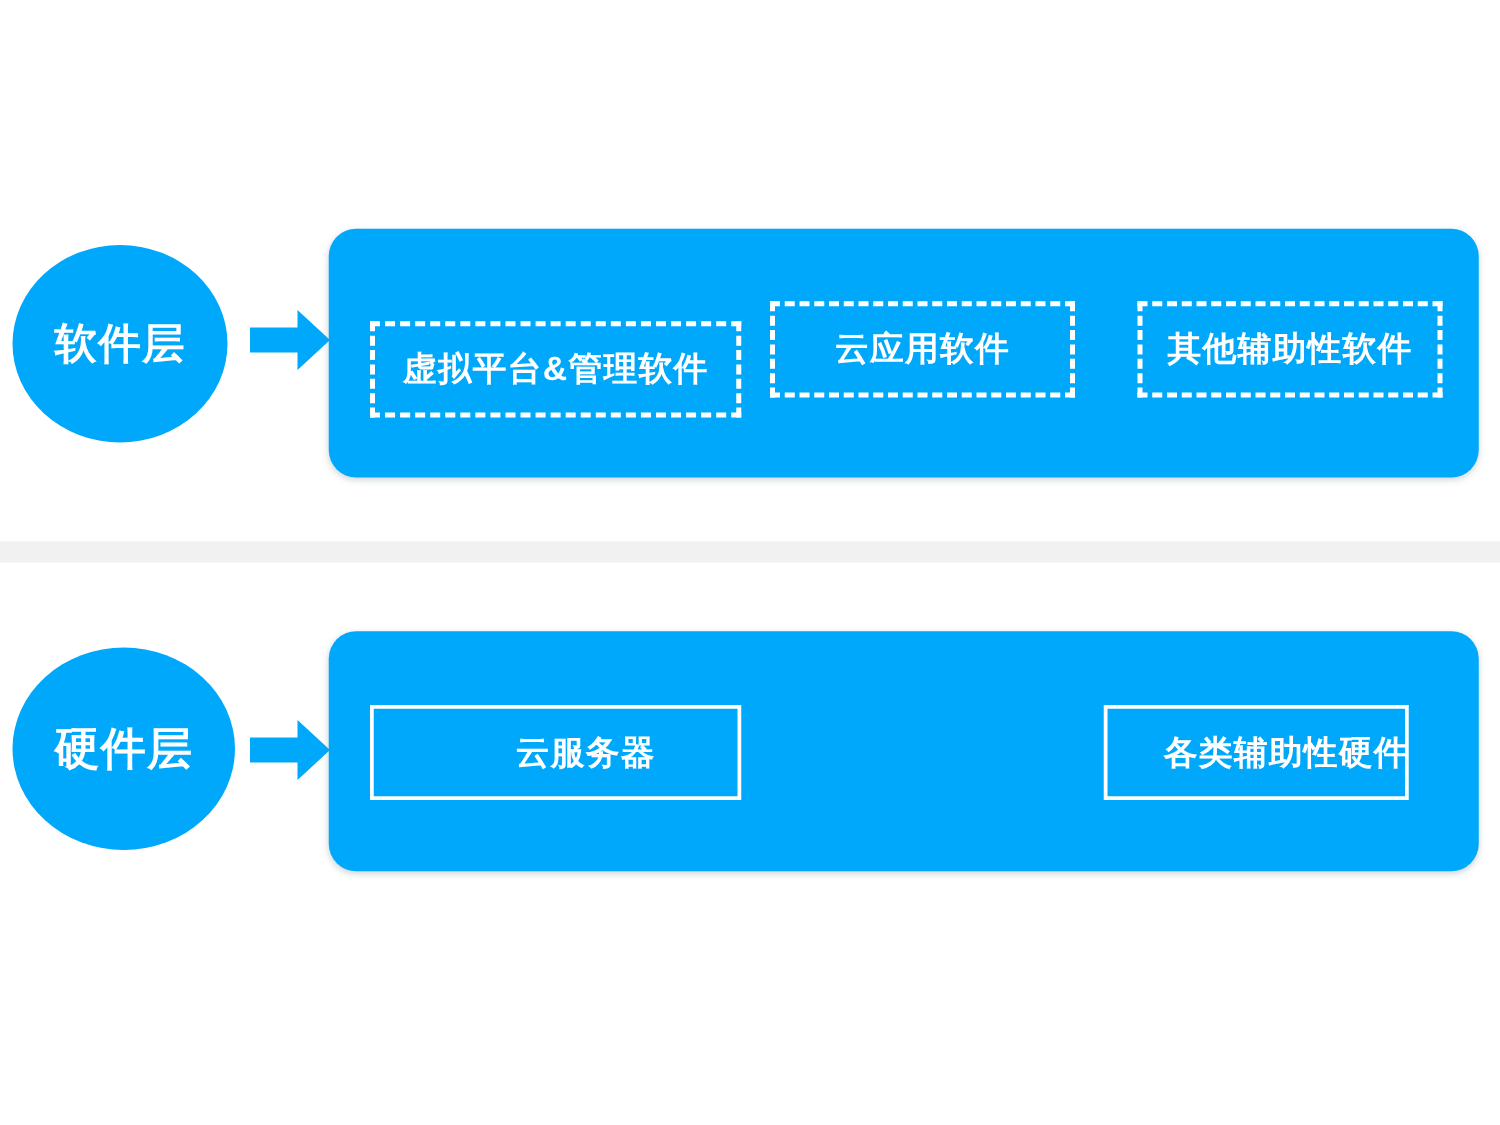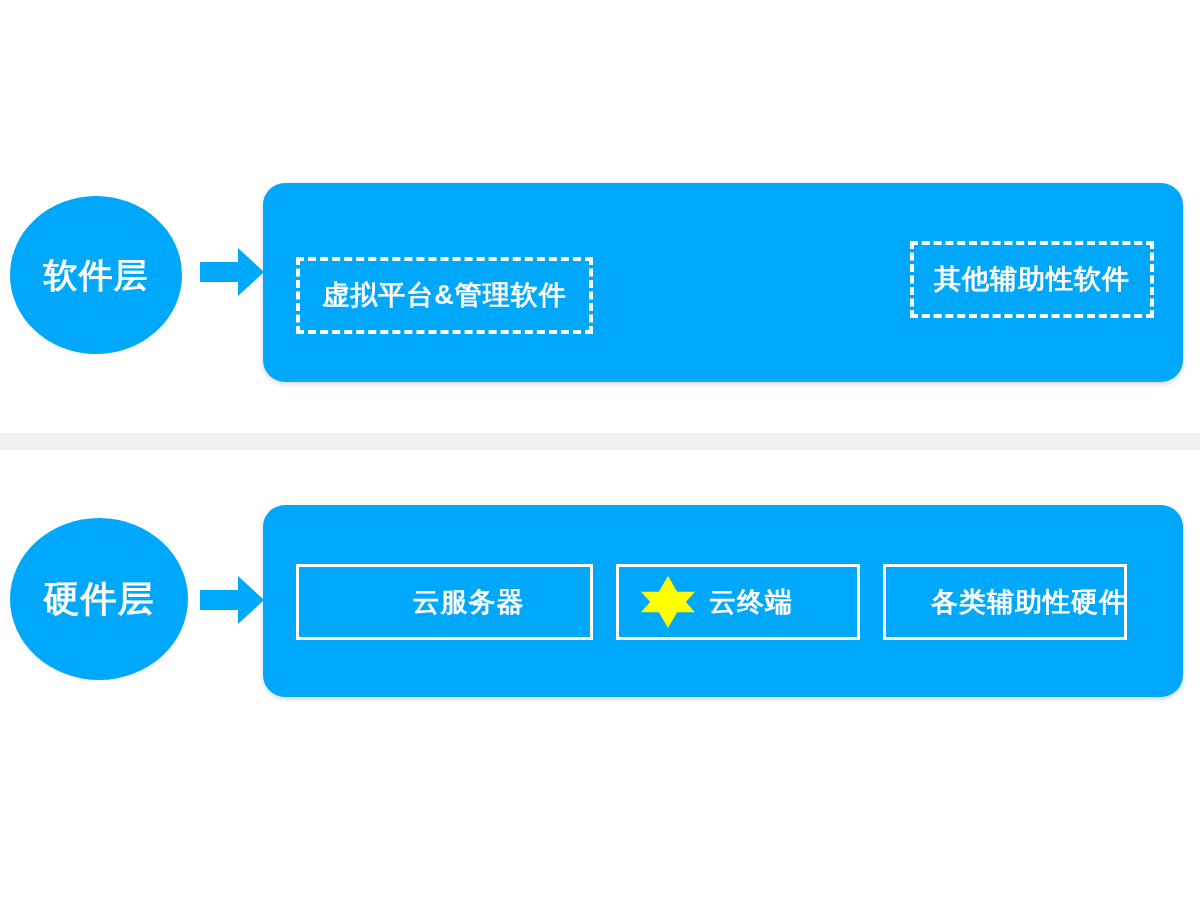--- a/index.html
+++ b/index.html
@@ -111,20 +111,23 @@
       <polygon points="0,14 38,14 38,0 64,24 38,48 38,34 0,34" fill="#00a8fc"></polygon>
     </svg>
   </div>
 
   <div class="layer-panel" style="left:263px; top:163px; width:920px; height:199px;"></div>
 
   <div class="item-box dashed" style="left:296px; top:237px; width:297px; height:77px;justify-content:center;">
     <span class="item-label">虚拟平台&amp;管理软件</span>
   </div>
 
+  <div class="item-box dashed" style="left:616px; top:221px; width:244px; height:77px;">
+    <span class="item-label">云应用软件</span>
+  </div>
 
   <div class="item-box dashed" style="left:910px; top:221px; width:244px; height:77px;">
     <span class="item-label">其他辅助性软件</span>
   </div>
 
   <div class="divider-band" style="top:413px;"></div>
 
   <div class="layer-circle" style="left:10px; top:498px; width:178px; height:162px;">
     <span class="layer-circle-label" style="font-size:36px;">硬件层</span>
   </div>
@@ -134,26 +137,18 @@
       <polygon points="0,14 38,14 38,0 64,24 38,48 38,34 0,34" fill="#00a8fc"></polygon>
     </svg>
   </div>
 
   <div class="layer-panel" style="left:263px; top:485px; width:920px; height:192px;"></div>
 
   <div class="item-box solid" style="left:296px; top:544px; width:297px; height:76px;">
     <span class="item-label">云服务器</span>
   </div>
 
-  <div class="item-box solid with-icon" style="left:616px; top:544px; width:244px; height:76px;">
-    <span class="star-icon">
-      <svg width="54" height="54" viewBox="0 0 100 100" xmlns="http://www.w3.org/2000/svg">
-        <polygon points="50,2 67,31 100,31 83,50 100,69 67,69 50,98 33,69 0,69 17,50 0,31 33,31" fill="#ffff00"></polygon>
-      </svg>
-    </span>
-    <span class="item-label">云终端</span>
-  </div>
 
   <div class="item-box solid" style="left:883px; top:544px; width:244px; height:76px;">
     <span class="item-label">各类辅助性硬件</span>
   </div>
 
 </div>
 
 </body></html>

